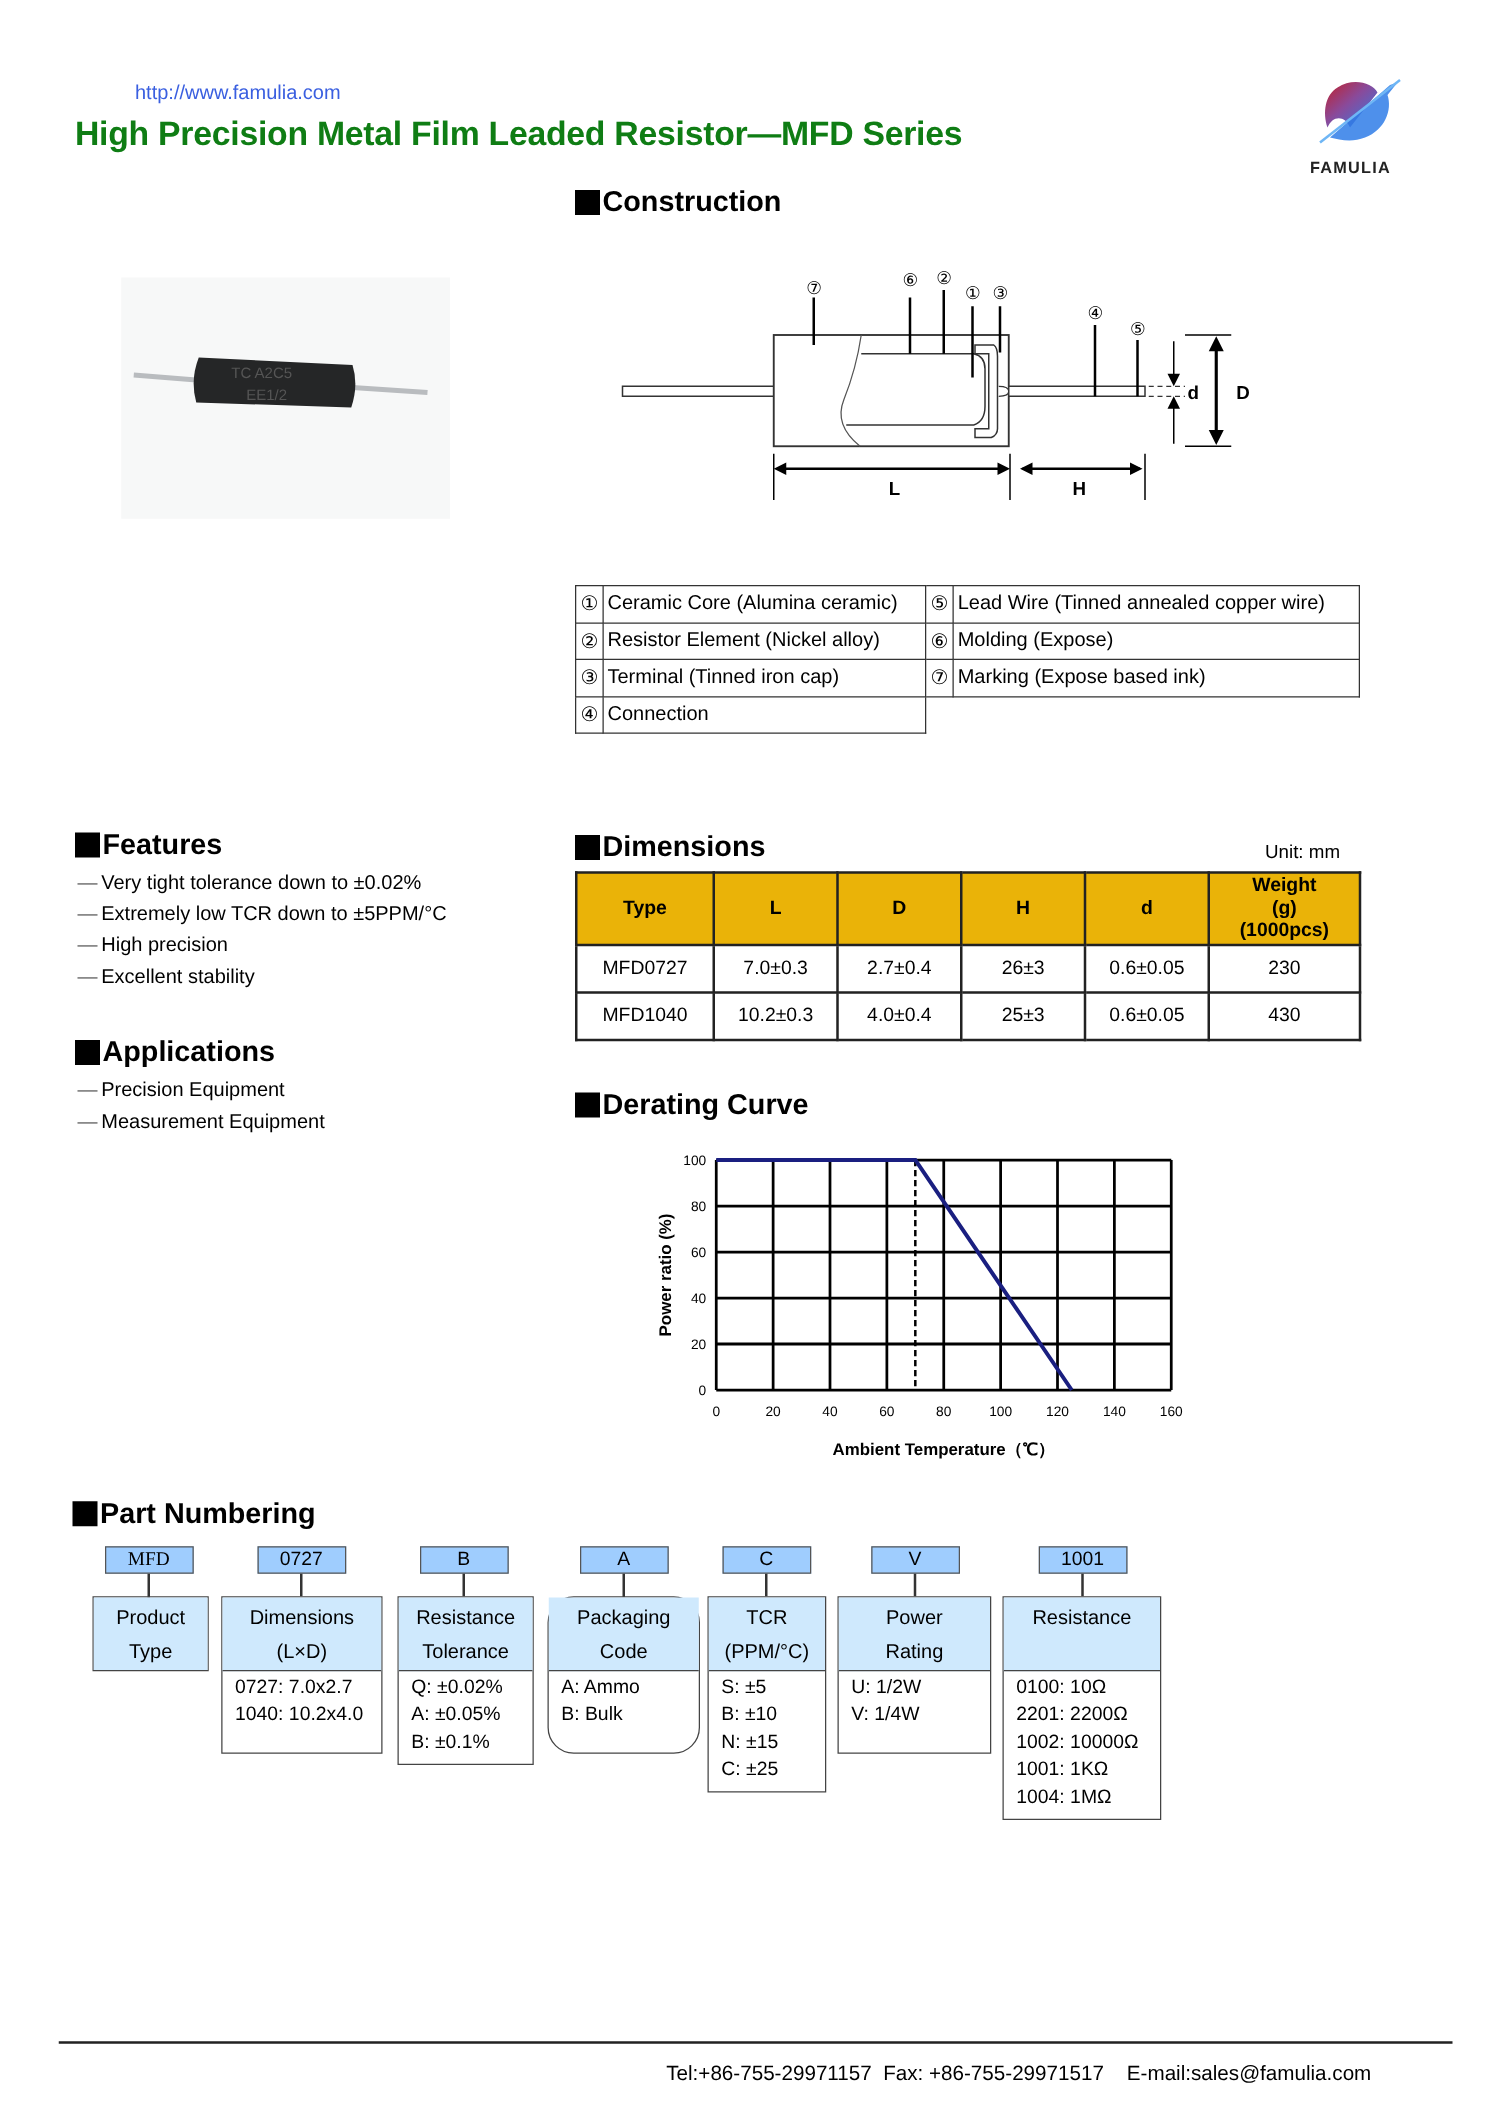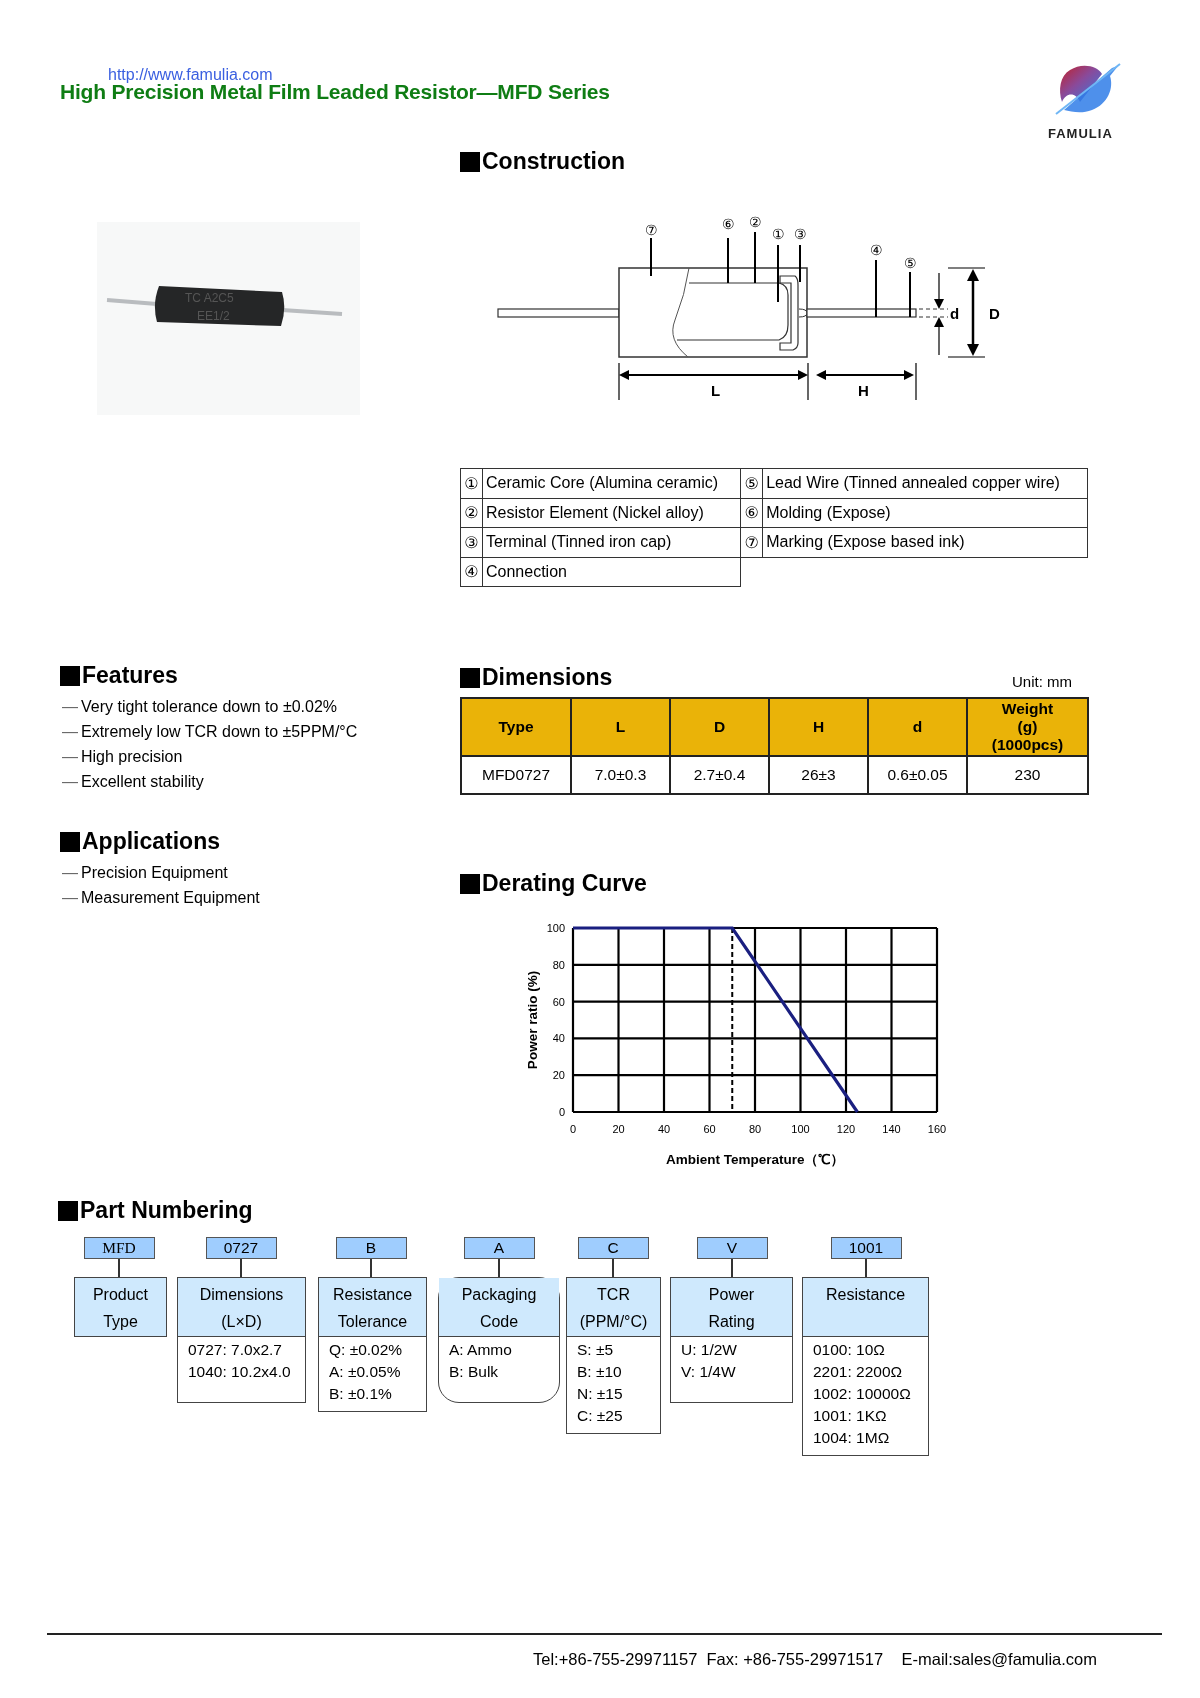--- a/index.html
+++ b/index.html
@@ -1,19 +1,19 @@
 <!DOCTYPE html>
 <html><head>
 <meta charset="utf-8">
 <style>
   * { box-sizing: border-box; margin: 0; padding: 0; }
   body { width: 1200px; height: 1698px; background: #ffffff; position: relative; font-family: "Liberation Sans", sans-serif; color: #000; overflow: hidden; }
   .abs { position: absolute; }
   .url { left: 108px; top: 66px; font-size: 16px; color: #3a5fe0; }
-  .title { left: 60px; top: 80px; font-size: 21px; font-weight: bold; color: #0f7d14; letter-spacing: -0.2px; }
+  .title { left: 60px; top: 92px; font-size: 27px; font-weight: bold; color: #0f7d14; letter-spacing: -0.2px; }
   .logo { left: 1040px; top: 62px; width: 90px; height: 82px; }
   .logo-text { position: absolute; left: 8px; top: 64px; font-size: 13px; font-weight: bold; color: #222; letter-spacing: 1px; }
   .sec-head { font-size: 23px; font-weight: bold; display: flex; align-items: center; }
   .sec-head .sq { display: inline-block; width: 20px; height: 20px; background: #000; margin-right: 2px; }
   .photo { left: 97px; top: 222px; width: 263px; height: 193px; background: #f7f8f8; }
   .diagram { left: 495px; top: 205px; width: 560px; height: 200px; }
   table { border-collapse: collapse; }
   .legend { left: 460px; top: 468px; width: 628px; font-size: 16px; }
   .legend td { border: 1.5px solid #333; height: 29.5px; padding: 0 3px; white-space: nowrap; }
   .legend td.num { width: 22px; text-align: center; padding: 0; }
@@ -197,20 +197,28 @@
       <div>(1000pcs)</div>
     </th>
   </tr>
   <tr>
     <td>MFD0727</td>
     <td>7.0±0.3</td>
     <td>2.7±0.4</td>
     <td>26±3</td>
     <td>0.6±0.05</td>
     <td>230</td>
+  </tr>
+  <tr>
+    <td>MFD1040</td>
+    <td>10.2±0.3</td>
+    <td>4.0±0.4</td>
+    <td>25±3</td>
+    <td>0.6±0.05</td>
+    <td>430</td>
   </tr>
 </tbody>
   </table>
 
 <div class="abs sec-head" style="left:460px; top:870px;">
   <span class="sq"></span>
   <span>Derating Curve</span>
 </div>
 <div class="abs chart">
   <svg id="chart-svg" width="460" height="260" viewBox="0 0 460 260" font-family="Liberation Sans, sans-serif">

